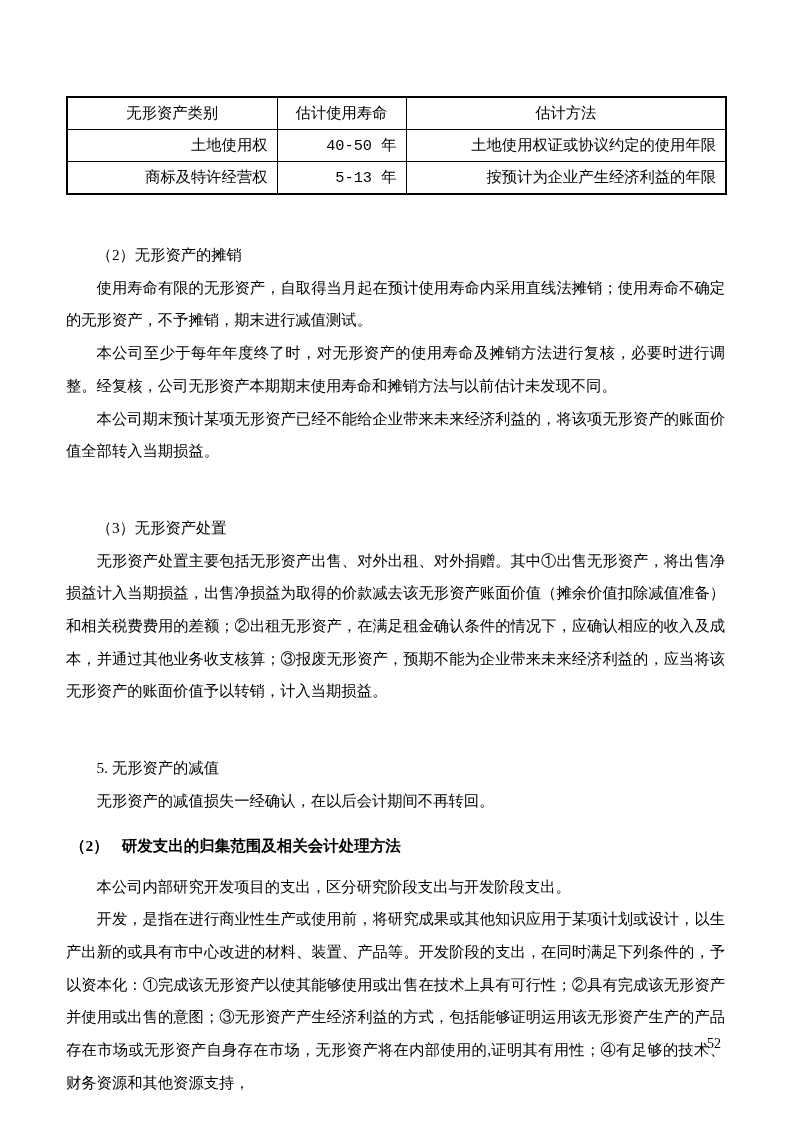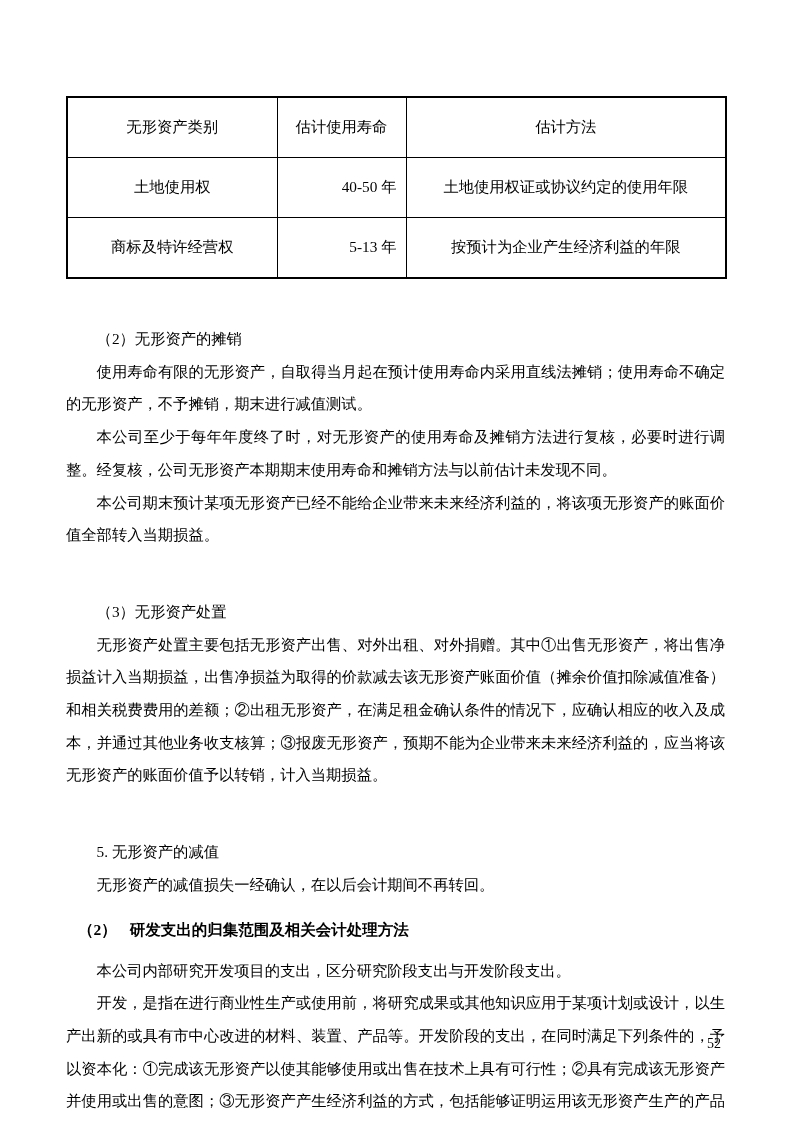--- a/index.html
+++ b/index.html
@@ -8,33 +8,33 @@
     font-family:"Liberation Serif","DejaVu Serif",serif;
     position:relative;overflow:hidden;
   }
   .content{position:absolute;left:66px;top:96px;width:659px;}
   table.policy{
     border-collapse:collapse;table-layout:fixed;width:659px;
     border:2px solid #000;
   }
   table.policy th, table.policy td{
     border:1px solid #000;font-size:15.3px;font-weight:normal;
-    height:31px;padding:14px 9px;vertical-align:middle;
-    white-space:nowrap;overflow:hidden;
+    height:31px;padding:0 9px;vertical-align:middle;
+    white-space:nowrap;overflow:hidden;font-family:Liberation Mono, monospace;
   }
   table.policy th{text-align:center;}
   td.col-life{text-align:right;}
-  td.col-cat, td.col-method{text-align:center;}
+  td.col-cat, td.col-method{text-align:right;}
   .para, .h3{
     margin:0;font-size:15.3px;line-height:32.7px;
     text-align:justify;text-indent:2em;
   }
   .h3{text-align:left;margin-top:44px;}
   .h2{
-    margin:11px 0 9px 12px;font-size:15.5px;line-height:33px;
+    margin:11px 0 9px 4px;font-size:15.5px;line-height:33px;
     font-weight:bold;text-indent:0;
   }
   .h2 .h2-num{margin-right:13px;}
   .pagenum{
     position:absolute;top:1036px;right:72px;
     font-size:14px;line-height:16px;
   }
 </style>
 </head>
 <body>

